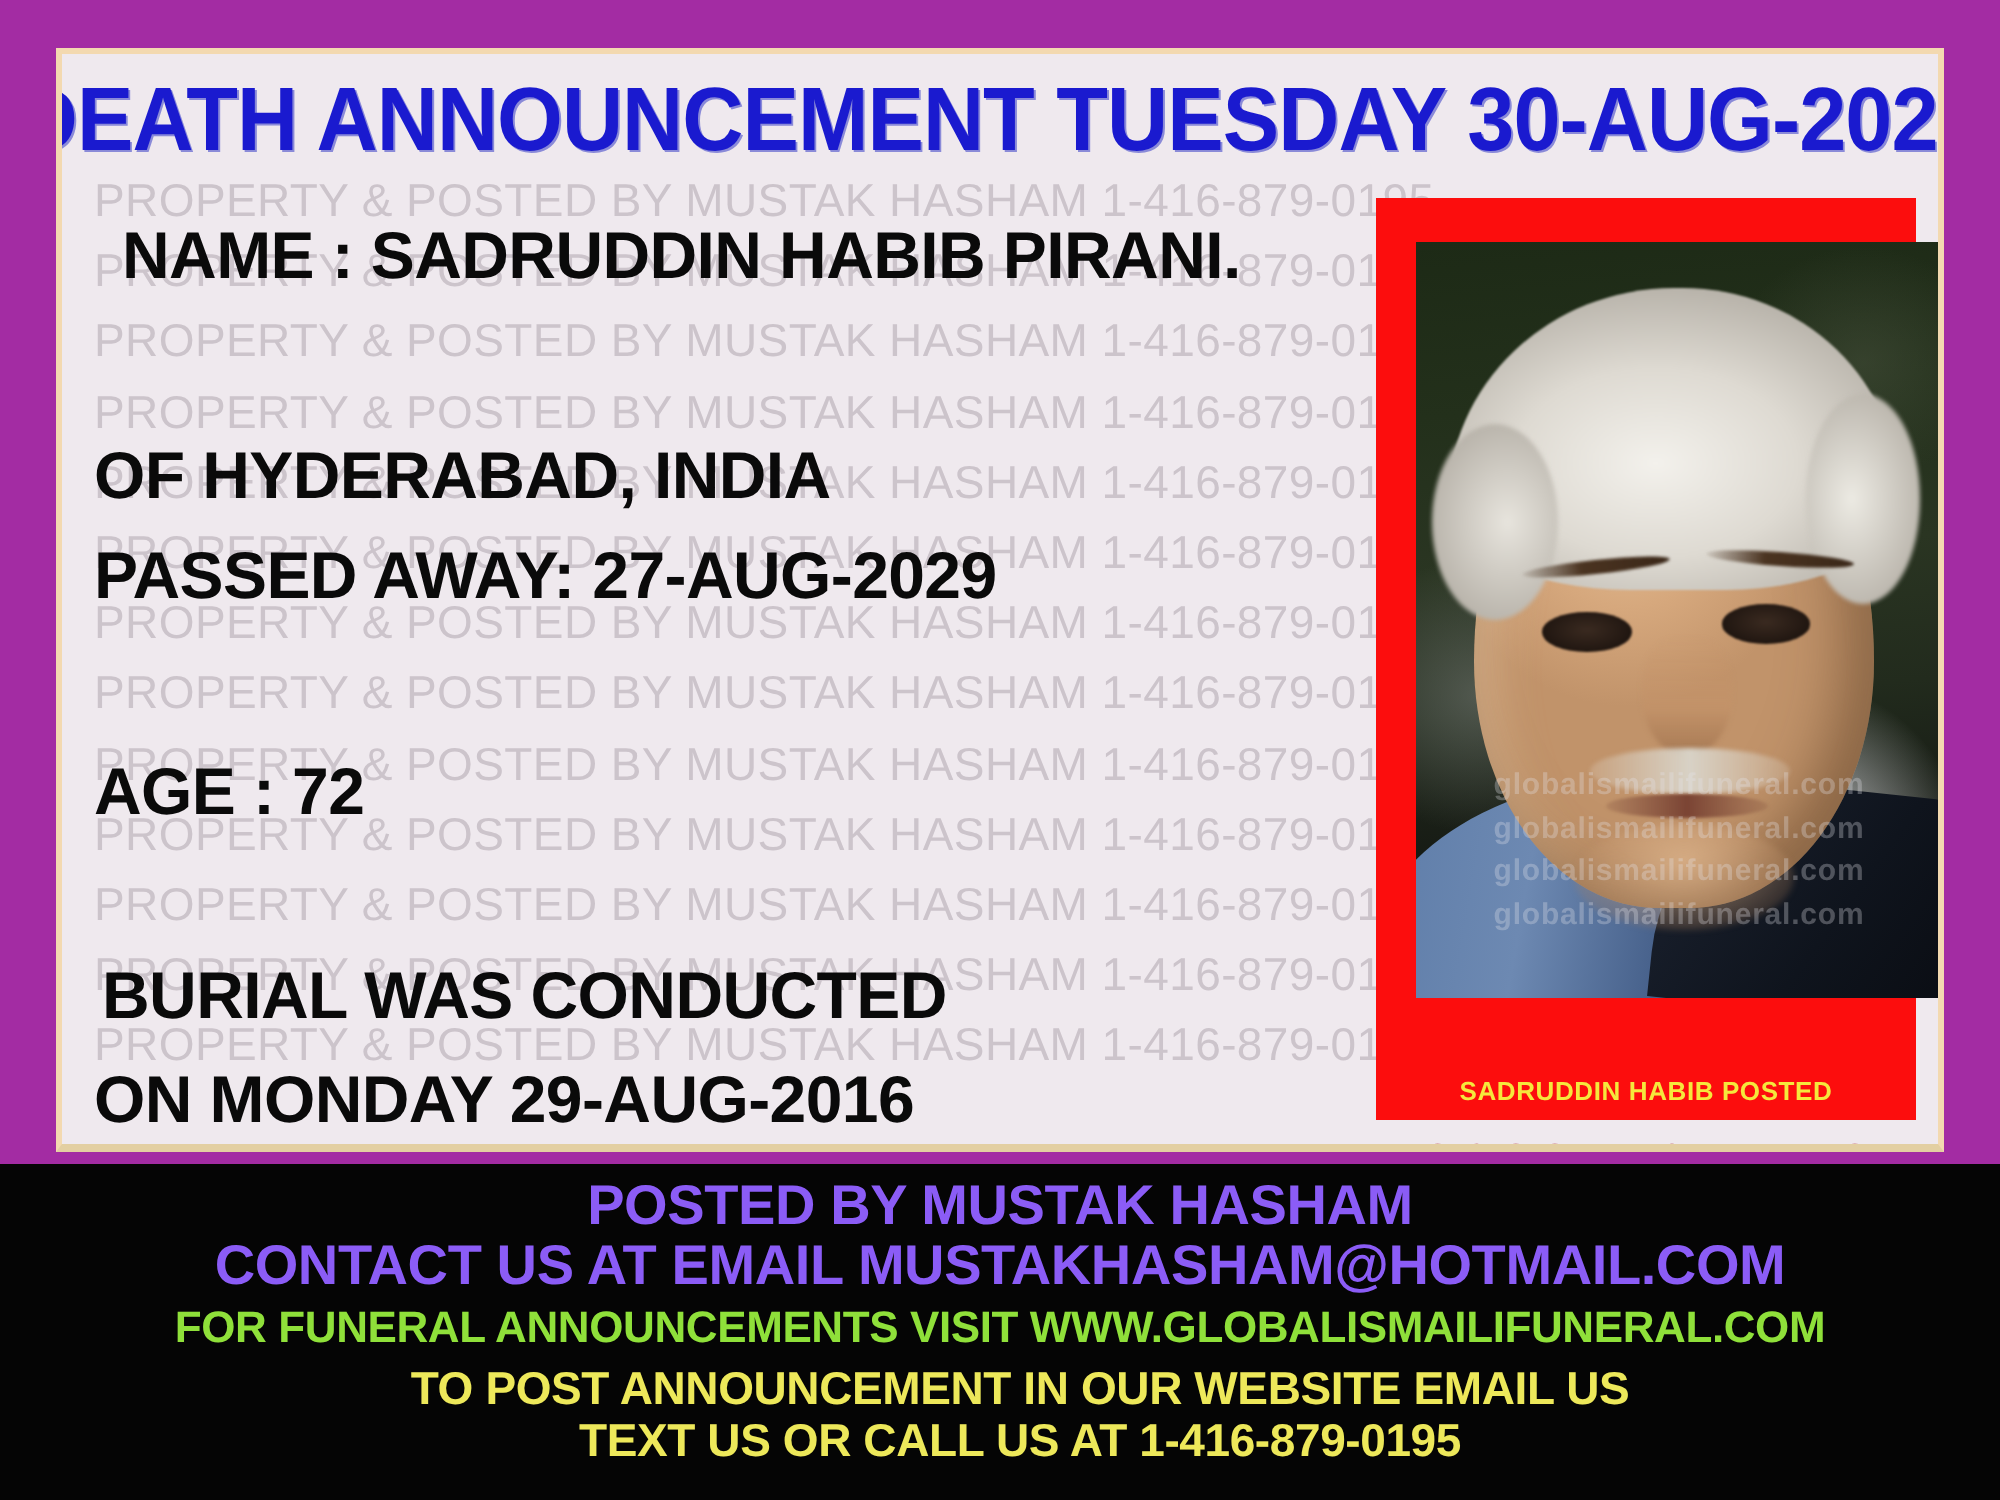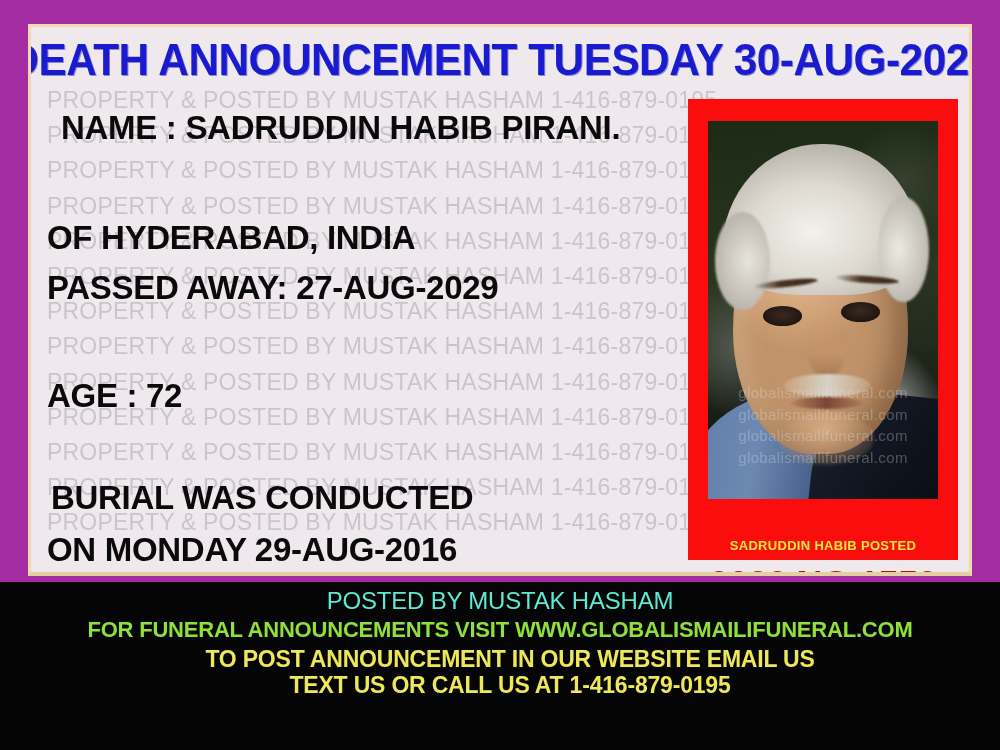--- a/index.html
+++ b/index.html
@@ -124,24 +124,25 @@
   .photo-frame {
     position: relative;
     width: 270px;
     height: 434px;
     background: #FC0D0D;
     box-sizing: border-box;
     padding: 22px 20px 0 20px;
   }
   .photo-inner {
     position: relative;
-    width: 230px;
+    width: 263px;
     height: 378px;
     background: #737373;
     overflow: hidden;
+    font-weight: bold;
   }
   .photo-scene {
     position: absolute;
     inset: 0;
     background:
       radial-gradient(ellipse 55% 40% at 72% 82%, rgba(235,235,240,0.95) 0%, rgba(200,200,210,0.0) 60%),
       radial-gradient(ellipse 40% 26% at 12% 60%, rgba(120,125,120,0.55) 0%, rgba(40,45,40,0) 70%),
       radial-gradient(ellipse 36% 22% at 85% 16%, rgba(70,80,60,0.55) 0%, rgba(20,28,16,0) 70%),
       linear-gradient(175deg, #1d2a16 0%, #23301b 22%, #2a3522 42%, #222b1d 60%, #161a14 78%, #0d0f0c 100%);
   }
@@ -320,23 +321,23 @@
     top: 582px;
     width: 1000px;
     height: 168px;
     background: #050505;
     text-align: center;
     box-sizing: border-box;
     padding-top: 6px;
     overflow: hidden;
   }
   .f-white {
-    color: #5eead4;
-    font-weight: normal;
-    font-size: 24px;
+    color: #8b5cf6;
+    font-weight: bold;
+    font-size: 28px;
     line-height: 1.08;
     letter-spacing: -0.2px;
     white-space: nowrap;
     font-family: "Liberation Sans", sans-serif;
   }
   .f-green {
     color: #8FE03A;
     font-weight: bold;
     font-size: 22px;
     line-height: 1.2;
@@ -422,18 +423,19 @@
         </div>
         <div class="photo-caption">SADRUDDIN HABIB POSTED</div>
         <div class="photo-number">2022 NO.1552</div>
       </div>
 
     </div>
   </div>
 
   <div class="footer">
     <div class="f-white">POSTED BY MUSTAK HASHAM</div>
+    <div class="f-white">CONTACT US AT EMAIL MUSTAKHASHAM@HOTMAIL.COM</div>
     <div class="f-green">FOR FUNERAL ANNOUNCEMENTS VISIT WWW.GLOBALISMAILIFUNERAL.COM</div>
     <div class="f-yellow first">TO POST ANNOUNCEMENT IN OUR WEBSITE EMAIL US</div>
     <div class="f-yellow">TEXT US OR CALL US AT 1-416-879-0195</div>
   </div>
 
 </div>
 
 </body></html>

